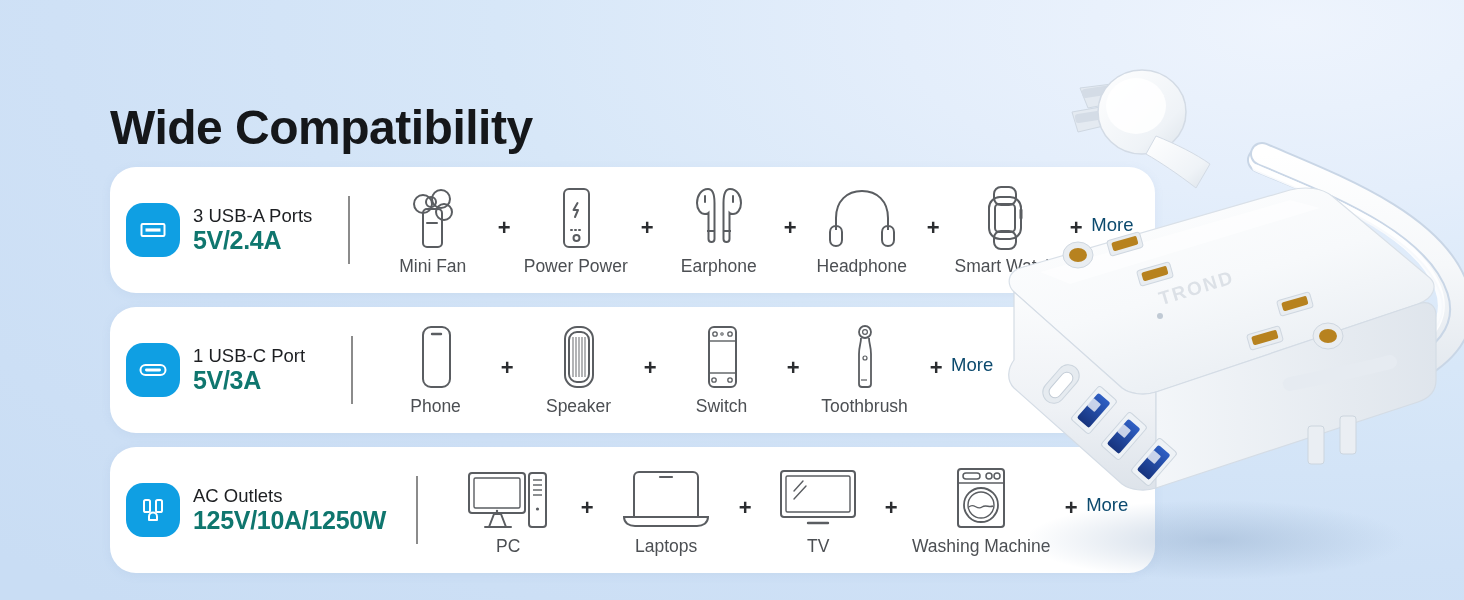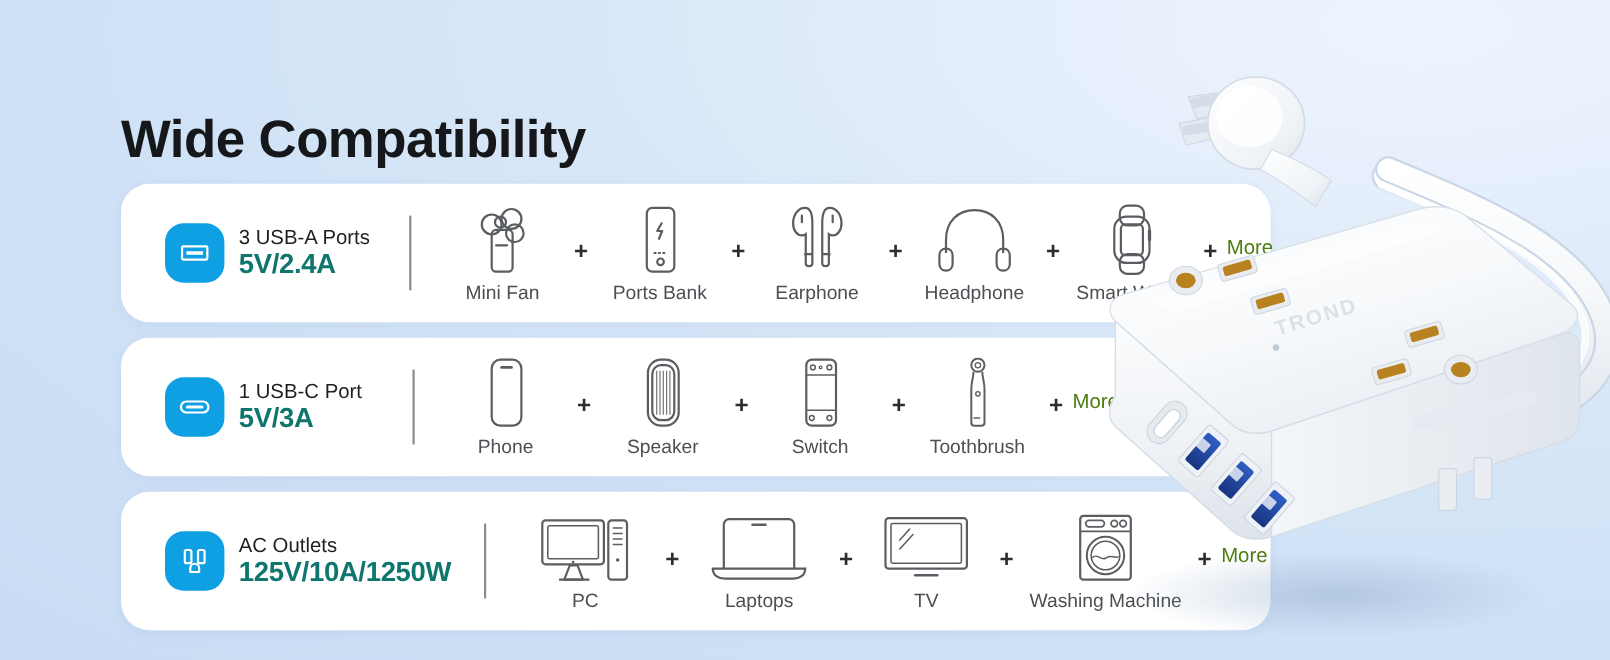--- a/index.html
+++ b/index.html
@@ -25,21 +25,21 @@
     background:#ffffff; border-radius:26px;
     display:flex; align-items:center;
     box-shadow:0 2px 10px rgba(120,150,190,.10);
   }
   #card-0{ top:167px; height:126px; }
   #card-1{ top:307px; height:126px; }
   #card-2{ top:447px; height:126px; }
 
   .spec{
     display:flex; align-items:center;
-    padding-left:40px;
+    padding-left:16px;
     flex:0 0 auto;
   }
   .spec-tile{
     width:54px; height:54px; border-radius:17px;
     background:#0f9fe3; flex:0 0 auto;
     display:flex; align-items:center; justify-content:center;
     margin-right:13px;
   }
   .spec-text{ line-height:1.12; }
   .spec-name{ font-size:18.5px; color:#1d1f22; white-space:nowrap; }
@@ -62,21 +62,21 @@
     width:113px; flex:0 0 auto;
   }
   .dev-glyph{ height:68px; display:flex; align-items:flex-end; justify-content:center; }
   .dev-label{ font-size:17.5px; color:#4c4f53; margin-top:5px; white-space:nowrap; }
   .plus{
     font-size:22px; font-weight:bold; color:#2b2d30;
     align-self:flex-start; margin-top:32px; width:30px; text-align:center;
     flex:0 0 auto;
   }
   .more{
-    font-size:18.5px; color:#4d7c0f; align-self:flex-start; margin-top:31px;
+    font-size:18.5px; color:#0c4a6e; align-self:flex-start; margin-top:31px;
     flex:0 0 auto; white-space:nowrap;
   }
 
   
   .product{ position:absolute; left:960px; top:40px; width:520px; height:560px; }
   .product svg{ width:100%; height:100%; display:block; }
 </style>
 </head>
 <body>
 
@@ -118,21 +118,21 @@
       <div class="dev-glyph">
         <svg width="60" height="66" viewBox="0 0 60 66" fill="none" stroke="#5a5d61" stroke-width="2">
           <rect x="18" y="4" width="25" height="58" rx="5"></rect>
           <path d="M31.5 18 l-4 7 h4.5 l-3 7" stroke-linejoin="round" stroke-linecap="round"></path>
           <line x1="25" y1="45" x2="26" y2="45" stroke-linecap="round"></line>
           <line x1="29" y1="45" x2="30" y2="45" stroke-linecap="round"></line>
           <line x1="33" y1="45" x2="34" y2="45" stroke-linecap="round"></line>
           <circle cx="30.5" cy="53" r="3"></circle>
         </svg>
       </div>
-      <div class="dev-label">Ports Bank</div>
+      <div class="dev-label">Power Power</div>
     </div>
 
     <div class="plus">+</div>
 
     <div class="dev">
       <div class="dev-glyph">
         <svg width="64" height="66" viewBox="0 0 64 66" fill="none" stroke="#5a5d61" stroke-width="2">
           <path d="M21 4 c-7 0 -11 7 -11 14 c0 7 4 11 8 11 c2.5 0 3.5 -1 3.5 -1 v26 c0 2 1.5 3 3 3 c1.5 0 3 -1 3 -3 V18 C27.5 9 26 4 21 4 z"></path>
           <path d="M43 4 c7 0 11 7 11 14 c0 7 -4 11 -8 11 c-2.5 0 -3.5 -1 -3.5 -1 v26 c0 2 -1.5 3 -3 3 c-1.5 0 -3 -1 -3 -3 V18 C36.5 9 38 4 43 4 z"></path>
           <line x1="18" y1="11" x2="18" y2="17" stroke-linecap="round"></line>

